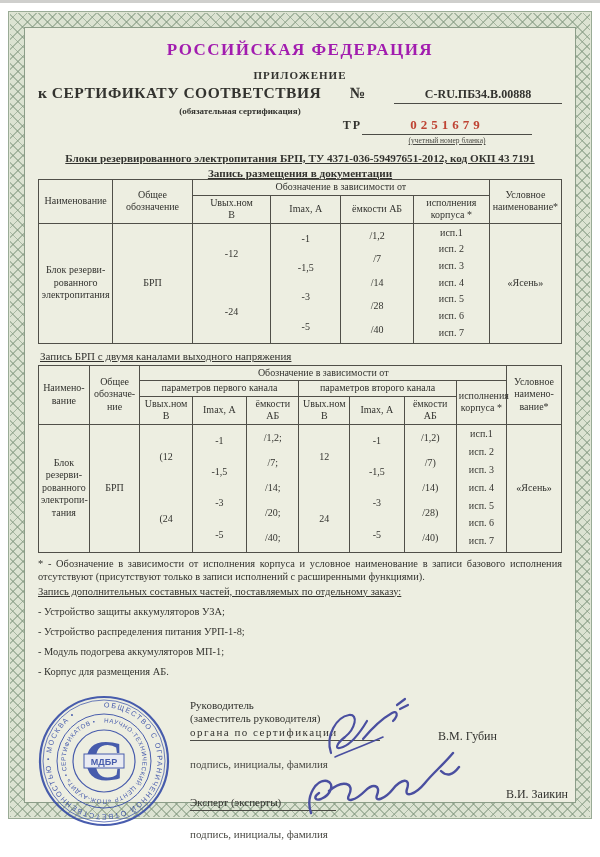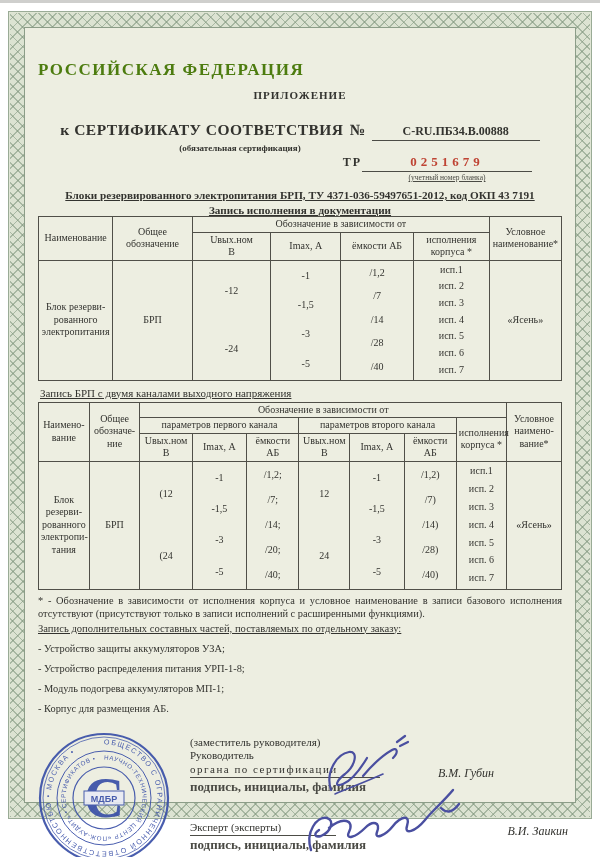--- a/index.html
+++ b/index.html
@@ -10,23 +10,23 @@
           border:1px solid #9aab96; background:#dfe5d4; }
   .band { position:absolute; inset:1px;
           background-color:#dce3d2;
           background-image:
             repeating-linear-gradient(45deg, rgba(125,148,123,.55) 0 1.3px, transparent 1.3px 7px),
             repeating-linear-gradient(-45deg, rgba(125,148,123,.55) 0 1.3px, transparent 1.3px 7px);
         }
   .paper { position:absolute; inset:15px; background:#edeee1; border:1px solid #8c9d88;
            padding:12px 13px 6px 13px; }
   
-  .t-country { text-align:left; font-weight:bold; font-size:17px; letter-spacing:1.5px; color:#4d7c0f;margin-top:20px; }
+  .t-country { text-align:center; font-weight:bold; font-size:17px; letter-spacing:1.5px; color:#a21caf; }
   .t-annex   { text-align:center; font-weight:bold; font-size:11px; letter-spacing:1px; margin-top:9px; }
-  .cert-row  { display:flex; justify-content:center; align-items:baseline; gap:6px; margin-top:20px; }
+  .cert-row  { display:flex; justify-content:space-between; align-items:baseline; gap:18px; margin-top:3px; }
   .cert-row .big { font-weight:bold; font-size:15.5px; letter-spacing:.5px; }
   .num-line  { display:inline-block; min-width:168px; border-bottom:1px solid #4c4c46;
                text-align:center; font-weight:bold; font-size:12px; padding:0 4px 1px; }
   .mandatory { text-align:center; font-size:9px; font-weight:bold; margin-top:2px; margin-right:120px; }
   .tr-row    { display:flex; justify-content:flex-end; align-items:baseline; 
                margin:1px 30px 0 0; }
   .tr-label  { font-weight:bold; font-size:12px; letter-spacing:2px; }
   .tr-wrap   { width:170px; }
   .tr-num    { display:block; border-bottom:1px solid #4c4c46; text-align:center;
                color:#bf4434; font-weight:bold; font-size:13px; letter-spacing:4px; padding-bottom:1px; }
@@ -47,24 +47,24 @@
   .star-note { font-size:10.4px; text-align:justify; margin-top:4px; line-height:1.25; }
   .add-title { font-size:10.6px; text-decoration:underline; margin-top:3px; }
   .add-item  { font-size:10.4px; margin-top:9px; }
   
   .sig-section { position:relative; height:138px; margin-top:20px; }
   .stamp { position:absolute; left:-2px; top:-4px; width:136px; height:136px; opacity:.92; }
   .roles { position:absolute; left:152px; top:2px; width:200px; }
   .role-line  { font-size:11px; line-height:1.25; }
   .role-line3 { font-size:11px; letter-spacing:1.5px; }
   .sig-rule { border-top:1px solid #4c4c46; margin-top:2px; width:190px; }
-  .sig-cap  { font-size:13px; color:#4a4a44; margin-top:1px;font-weight:bold; }
+  .sig-cap  { font-size:11px; color:#4a4a44; margin-top:17px; }
   .role2 { margin-top:22px; }
   .role2 .role-line { display:inline-block; border-bottom:1px solid #4c4c46; padding-right:55px; }
-  .names { position:absolute; left:400px; top:0; width:130px;font-style:italic; }
+  .names { position:absolute; left:400px; top:0; width:130px; }
   .name1 { font-size:12px; margin-top:32px; }
   .name2 { font-size:12px; margin-top:43px;text-align:right; }
   .autographs { position:absolute; left:255px; top:-6px; width:175px; height:145px; }
 </style>
 </head>
 <body>
 
 <div class="scan-edge"></div>
 
 <div class="cert">
@@ -80,21 +80,21 @@
     </div>
     <div class="mandatory">(обязательная сертификация)</div>
     <div class="tr-row">
       <span class="tr-label">ТР</span>
       <span class="tr-wrap">
         <span class="tr-num">0251679</span>
         <span class="tr-cap">(учетный номер бланка)</span>
       </span>
     </div>
     <div class="prod-line">Блоки резервированного электропитания БРП, ТУ 4371-036-59497651-2012, код ОКП 43 7191</div>
-    <div class="doc-line">Запись исполнения в документации</div>
+    <div class="doc-line">Запись размещения в документации</div>
 
     <table>
       <colgroup>
         <col style="width:14.2%">
           <col style="width:15.2%">
           <col style="width:15%">
         <col style="width:13.4%">
           <col style="width:13.9%">
           <col style="width:14.5%">
           <col style="width:13.8%">
@@ -290,22 +290,22 @@
         </text>
         <text font-size="6.2" fill="#3a50a8" letter-spacing="0.6" font-family="Liberation Sans, sans-serif">
           <textPath href="#ringInner">НАУЧНО-ТЕХНИЧЕСКИЙ ЦЕНТР «ПОЖ-АУДИТ» • СЕРТИФИКАТОВ •</textPath>
         </text>
         <text x="68" y="87" text-anchor="middle" font-size="56" font-weight="bold" fill="#3a50a8" font-family="Liberation Serif, serif">С</text>
         <rect x="48" y="61" width="40" height="14" fill="#e9ebf4" stroke="#3a50a8" stroke-width="1"></rect>
         <text x="68" y="71.5" text-anchor="middle" font-size="9" font-weight="bold" fill="#3a50a8" font-family="Liberation Sans, sans-serif">МДБР</text>
       </svg>
 
       <div class="roles">
+        <div class="role-line">Руководитель</div>
         <div class="role-line">(заместитель руководителя)</div>
-        <div class="role-line">Руководитель</div>
         <div class="role-line3">органа по сертификации</div>
         <div class="sig-rule"></div>
         <div class="sig-cap">подпись, инициалы, фамилия</div>
         <div class="role2">
           <div class="role-line">Эксперт (эксперты)</div>
           <div class="sig-cap">подпись, инициалы, фамилия</div>
         </div>
       </div>
 
       <svg class="autographs" viewBox="0 0 175 145">

